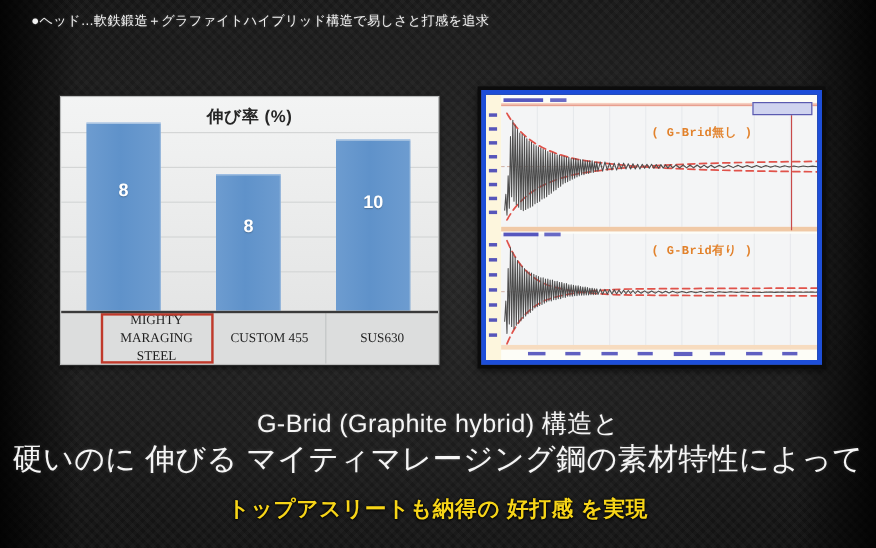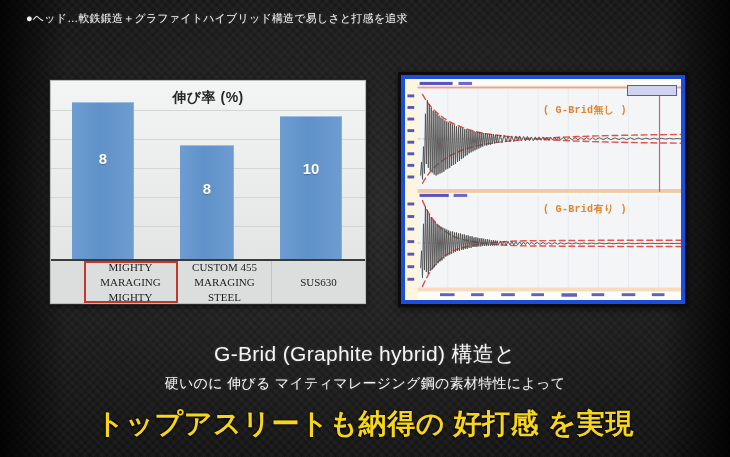--- a/index.html
+++ b/index.html
@@ -120,26 +120,26 @@
 
   
   .copy{
     position:absolute;left:0;right:0;top:340px;text-align:center;z-index:5;
   }
   .copy .l1{
     color:#f5f5f5;font-size:21px;line-height:28px;letter-spacing:.3px;
     text-shadow:0 0 3px rgba(255,255,255,.2);
   }
   .copy .l2{
-    color:#f5f5f5;font-size:14px;line-height:30px;letter-spacing:.3px;
+    color:#f5f5f5;font-size:25px;line-height:30px;letter-spacing:.3px;
     text-shadow:0 0 3px rgba(255,255,255,.2);
   }
   .copy .l3{
     margin-top:8px;
-    color:#f7d518;font-size:28px;font-weight:bold;line-height:36px;letter-spacing:.6px;
+    color:#f7d518;font-size:18px;font-weight:bold;line-height:36px;letter-spacing:.6px;
     text-shadow:0 0 2px rgba(0,0,0,.9), 0 1px 2px rgba(0,0,0,.9);
   }
 </style>
 </head>
 <body>
 
 <div id="slide">
 
   <div class="header">●ヘッド…軟鉄鍛造＋グラファイトハイブリッド構造で易しさと打感を追求</div>
 
@@ -165,25 +165,24 @@
           <span class="val" style="top: 43px;">10</span>
         </div>
       </div>
     </div>
 
     <div class="axisline"></div>
 
     <div class="labels">
       <div class="labelcell hl" style="outline-color: rgb(192, 57, 43);">
         <span>MIGHTY MARAGING</span>
-        <span>MIGHTY</span>
+        <span>STEEL</span>
       </div>
       <div class="labelcell">
         <span>CUSTOM 455</span>
-        <span>MARAGING STEEL</span>
       </div>
       <div class="labelcell">
         <span>SUS630</span>
       </div>
     </div>
   </div>
 
   <div class="scope-panel">
     <div class="scope-inner">
 

